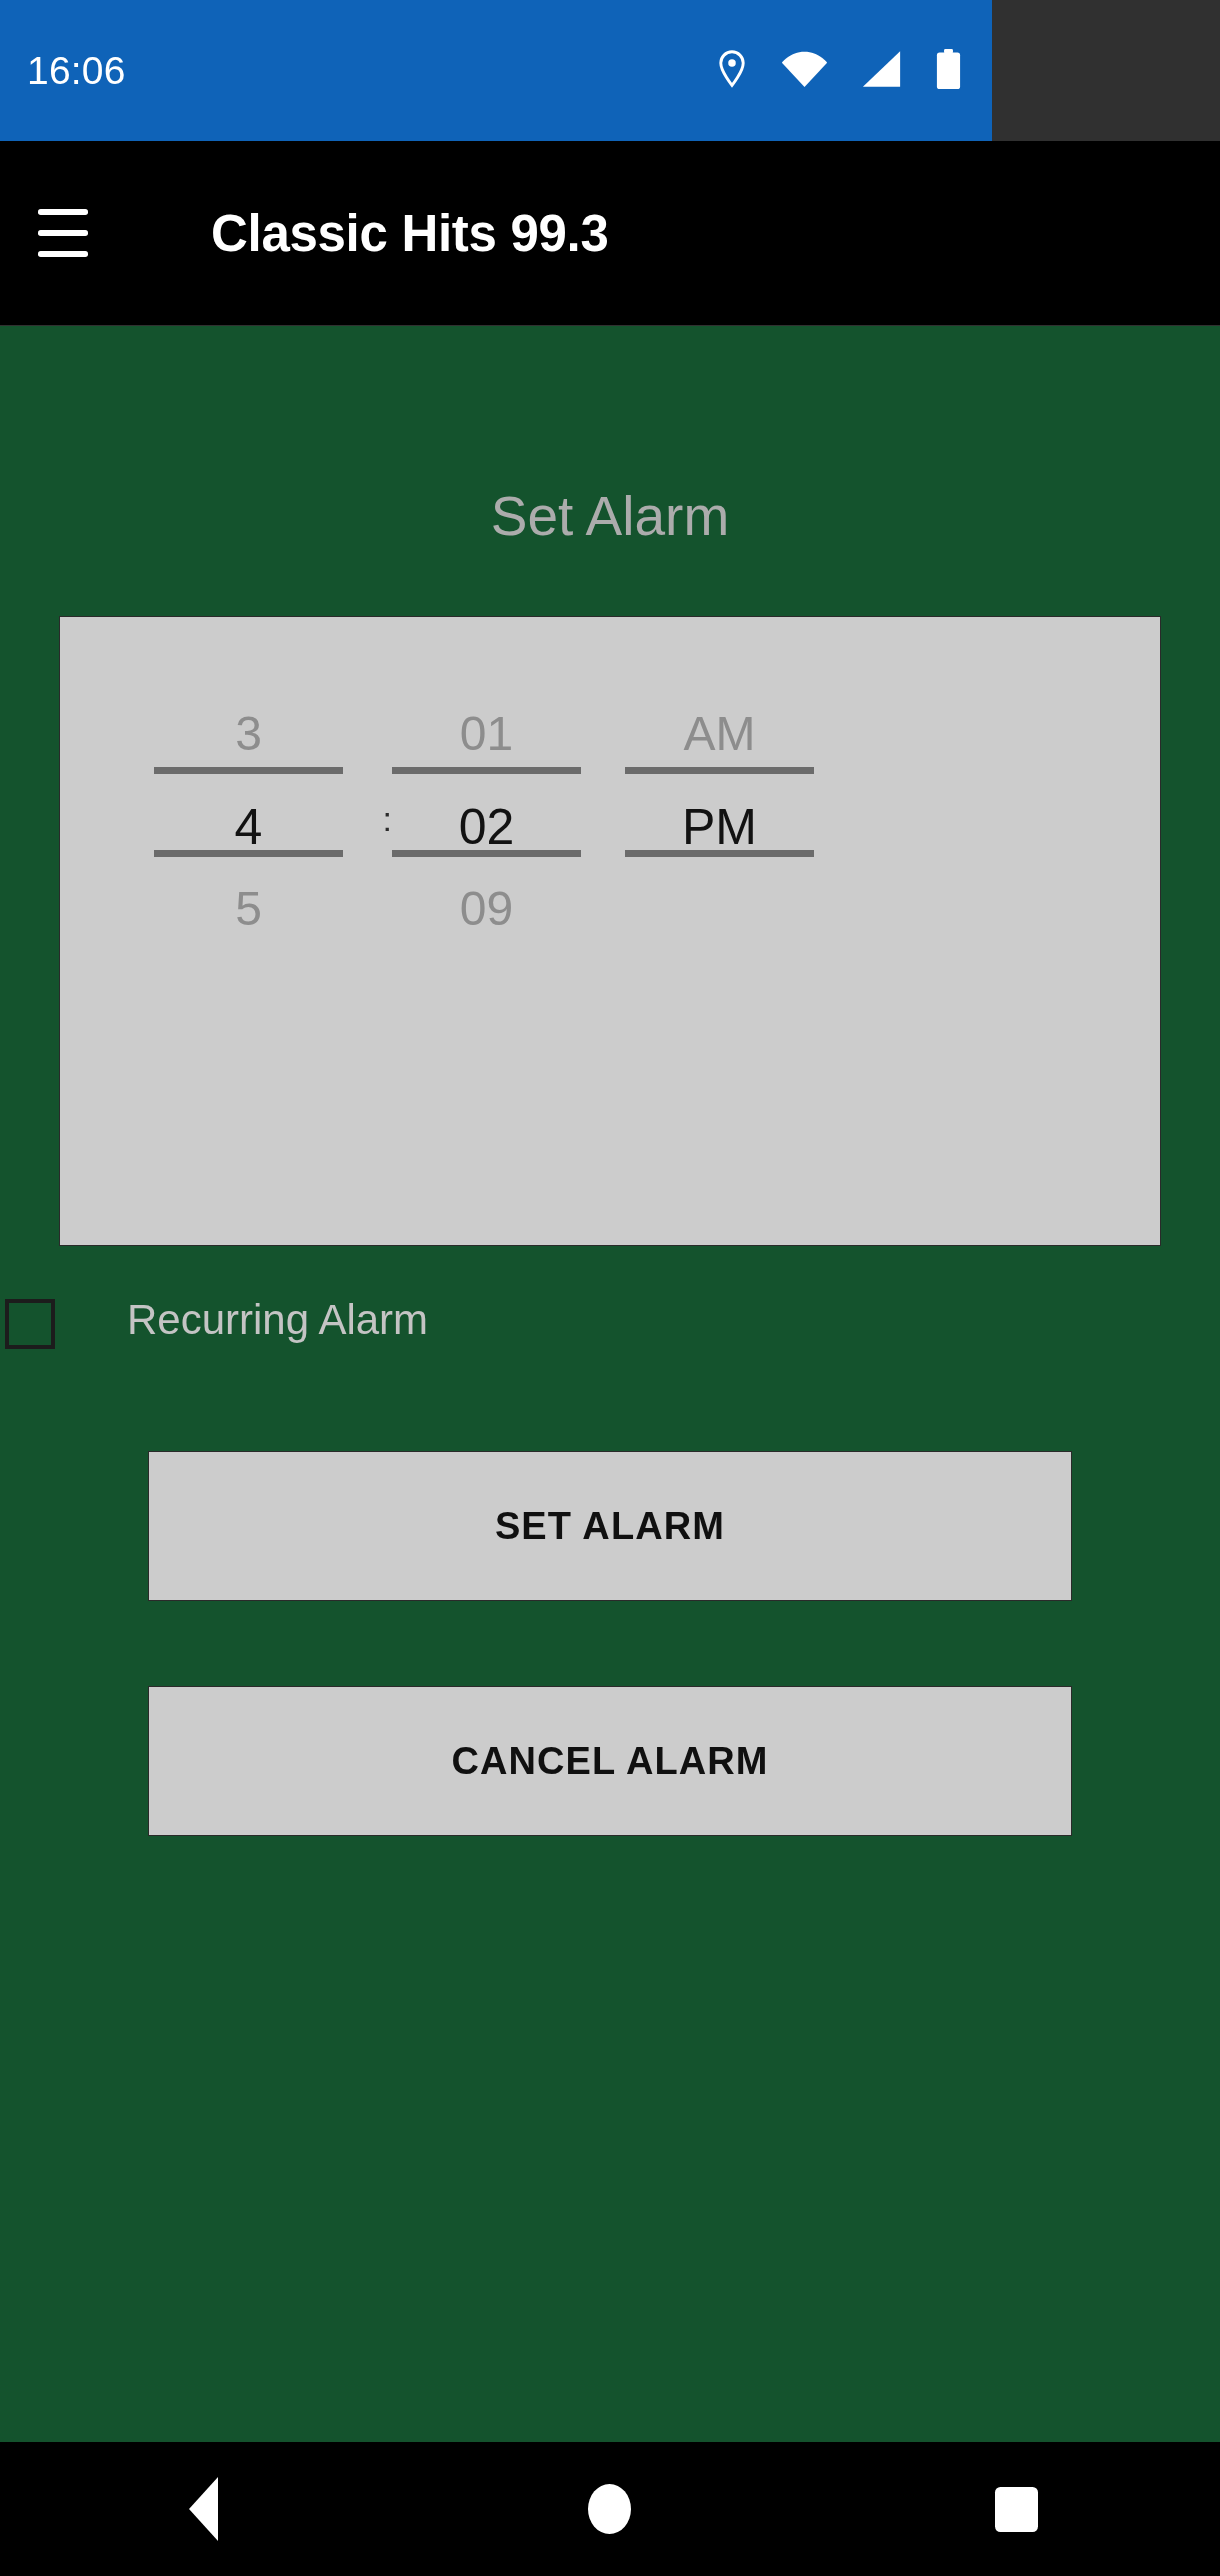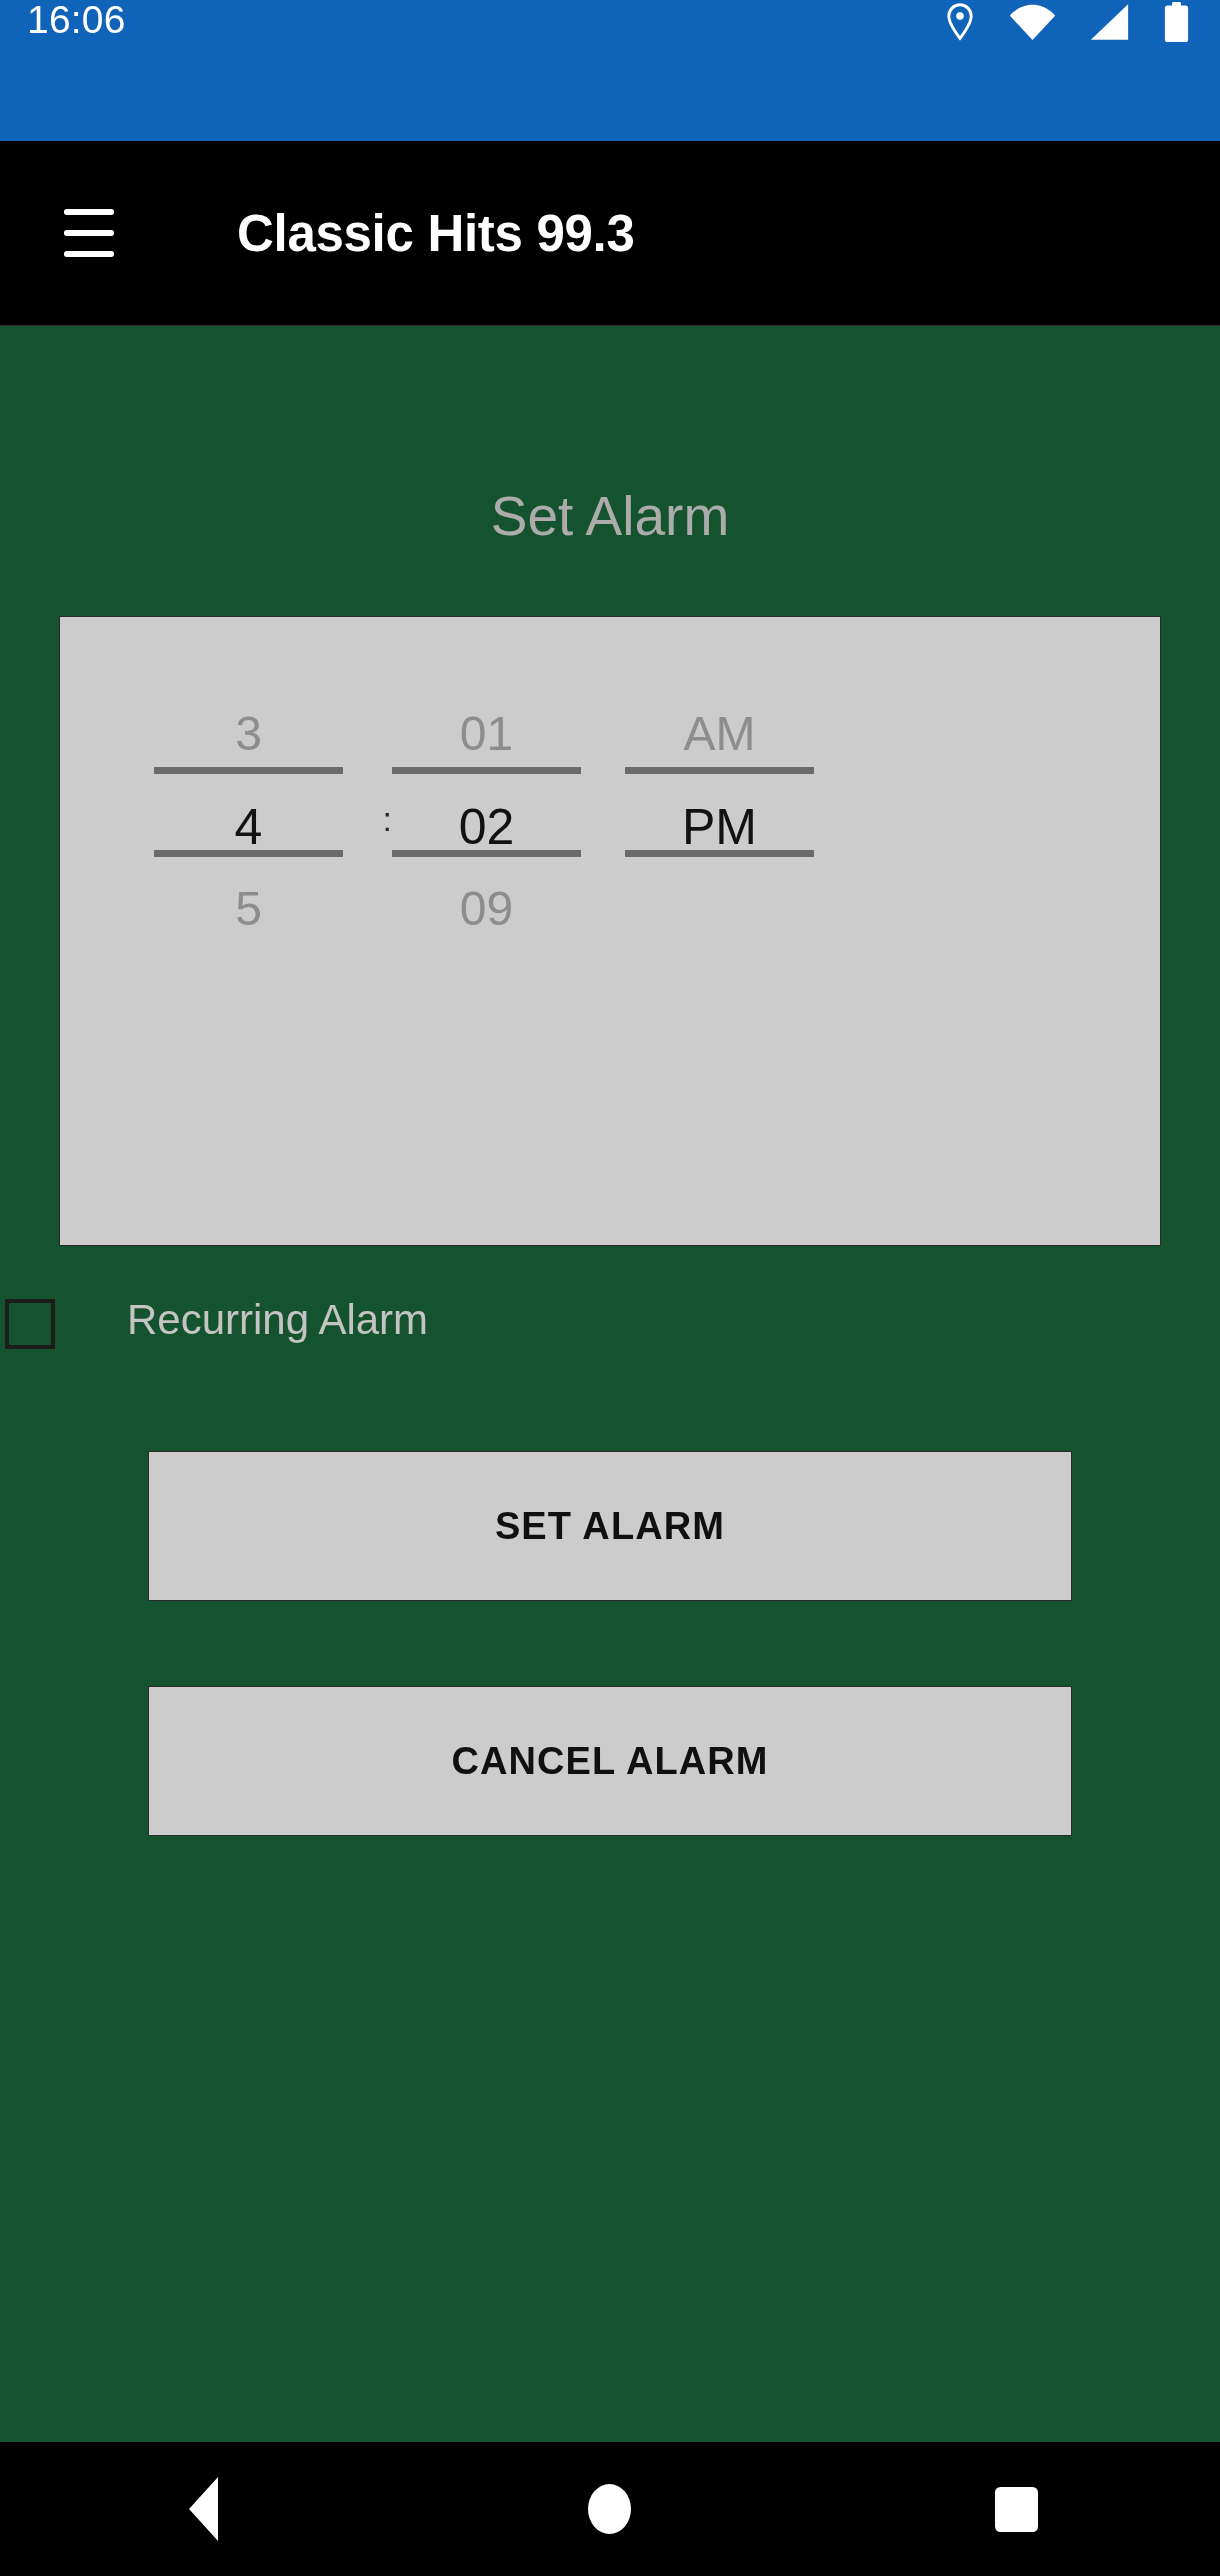--- a/index.html
+++ b/index.html
@@ -16,25 +16,25 @@
     height: 2576px;
     background: #303030;
     font-family: "Liberation Sans", sans-serif;
     overflow: hidden;
   }
 
   
   #status-bar {
     position: absolute;
     top: 0; left: 0;
-    width: 1220px;
+    width: 992px;
     height: 141px;
     background: #0f63b8;
     display: flex;
-    align-items: flex-start;
+    align-items: center;
     justify-content: space-between;
     padding: 0 30px 0 27px;
   }
   #status-clock {
     color: #ffffff;
     font-size: 39px;
     font-weight: 400;
     letter-spacing: 0.2px;
     line-height: 1;
   }
@@ -48,21 +48,20 @@
 
   
   #app-bar {
     position: absolute;
     top: 141px; left: 0;
     width: 1220px;
     height: 184px;
     background: #000000;
     display: flex;
     align-items: center;
-    padding-left: 26px;
   }
   #menu-button {
     width: 93px;
     height: 93px;
     margin-left: 16px;
     display: flex;
     flex-direction: column;
     align-items: center;
     justify-content: center;
     gap: 15px;

